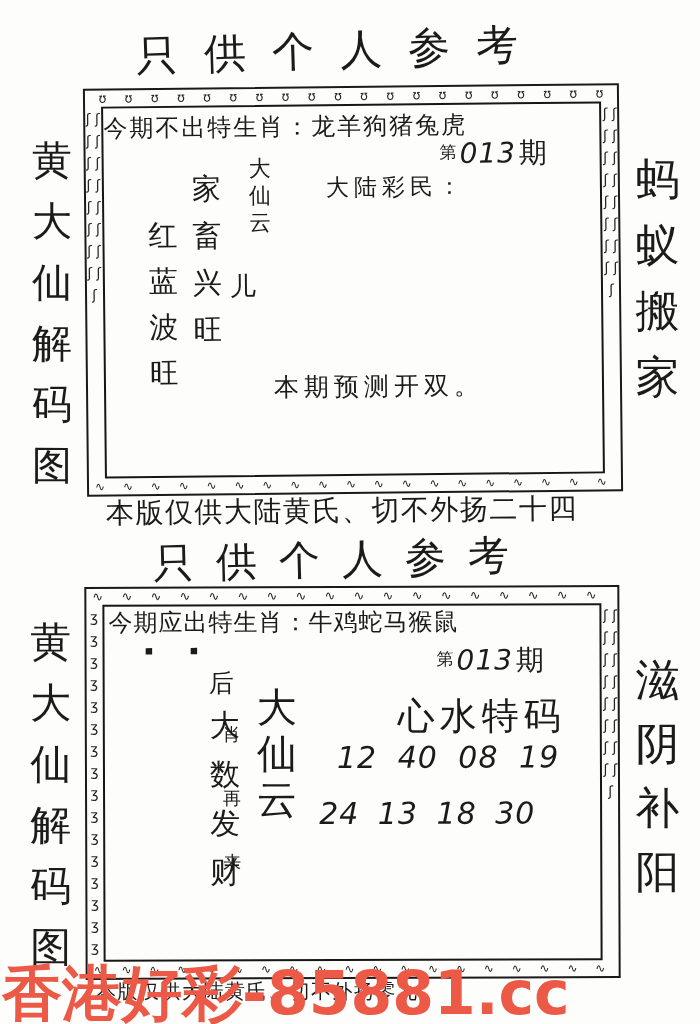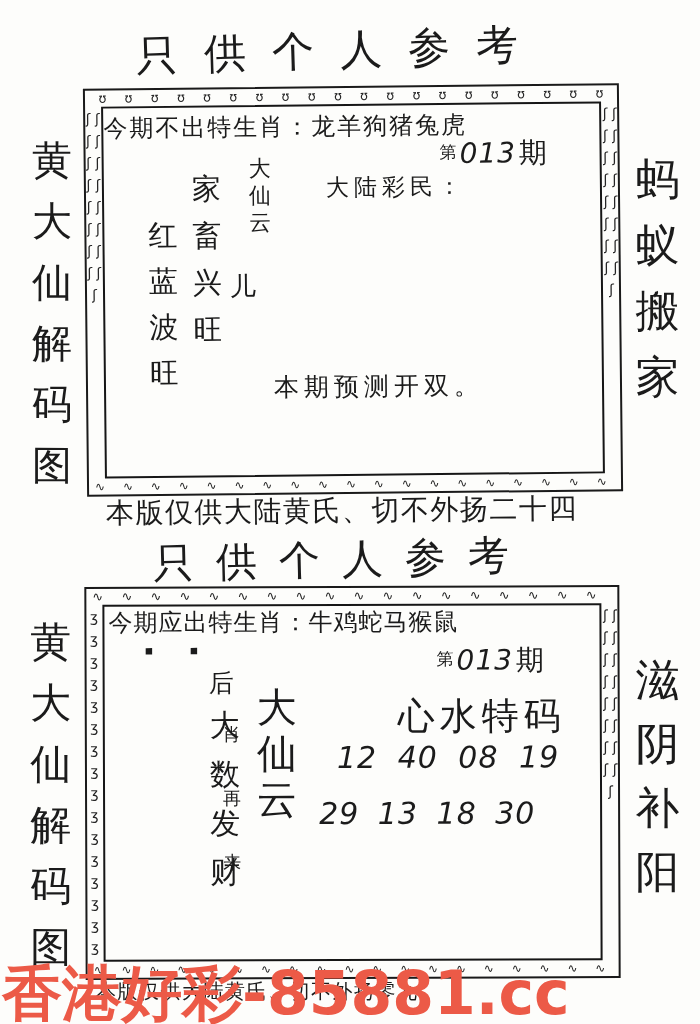--- a/index.html
+++ b/index.html
@@ -99,21 +99,21 @@
 
     <div class="abs" style="left:122px;top:78px;font-size:25px;">后</div>
 
     <div class="stack" style="left:75px;top:112px;font-size:30px;line-height:49px;margin-left:48px;">大数发财</div>
     <div class="stack" style="left:136px;top:114px;font-size:18px;line-height:64px;">肖再来</div>
     <div class="stack" style="left:170px;top:96px;font-size:40px;line-height:46px;">大仙云</div>
 
     <div class="abs" style="left:301px;top:104px;font-size:37px;letter-spacing:5px;margin-left:10px;">心水特码</div>
 
     <div class="abs nums" style="left:250px;top:152px;font-size:30px;word-spacing:10px;">12 40 08 19</div>
-    <div class="abs nums" style="left:232px;top:208px;font-size:30px;word-spacing:8px;">29 13 18 30</div>
+    <div class="abs nums" style="left:232px;top:208px;font-size:30px;word-spacing:8px;">24 13 18 30</div>
 
     <div class="juesha" style="left:90px;top:302px;">
     </div>
   </section>
 
   <div class="abs" style="left:96px;top:978px;font-size:20px;letter-spacing:1.5px;">本版仅供大陆黄氏、切不外扬零九</div>
 
   <div class="watermark" style="left: 2px; top: 954px; font-size: 60px; color: rgb(236, 90, 71);">香港好彩-85881.cc</div>
 
 </div>

